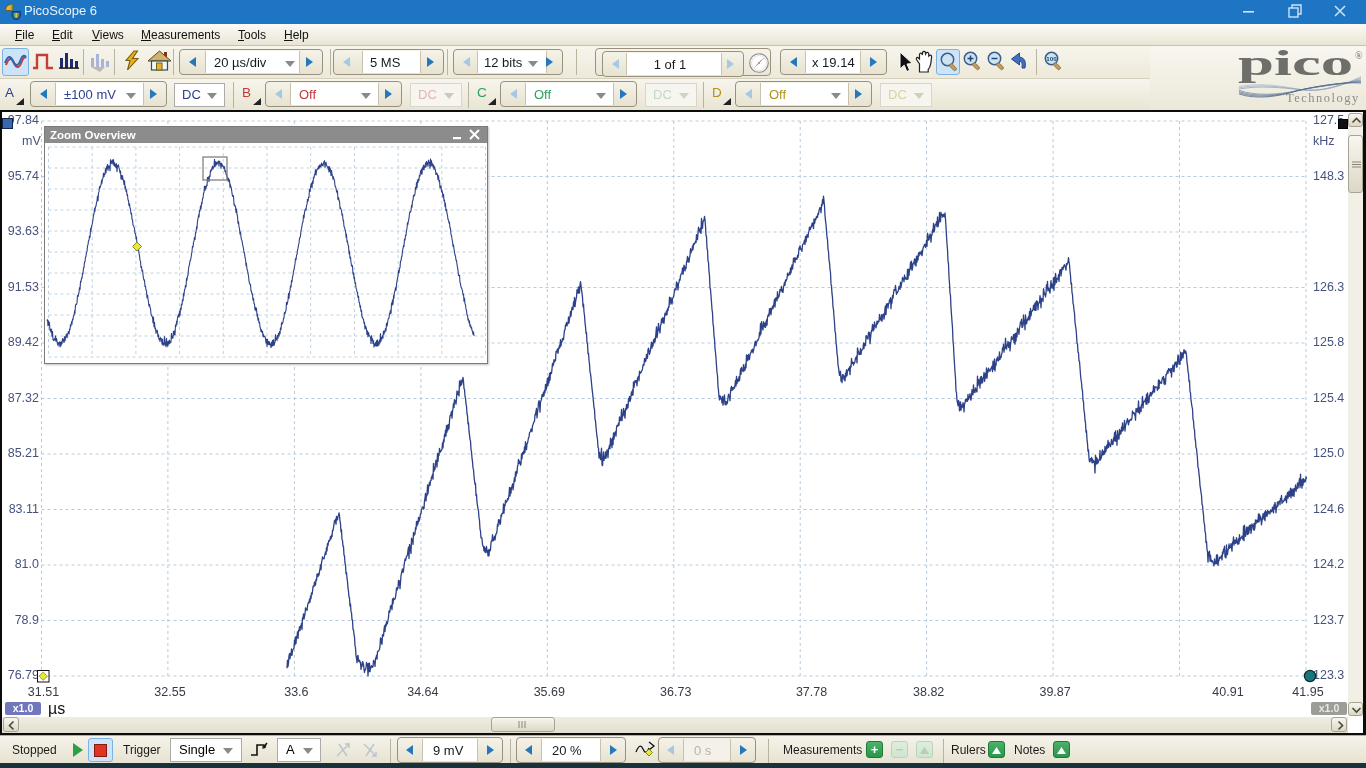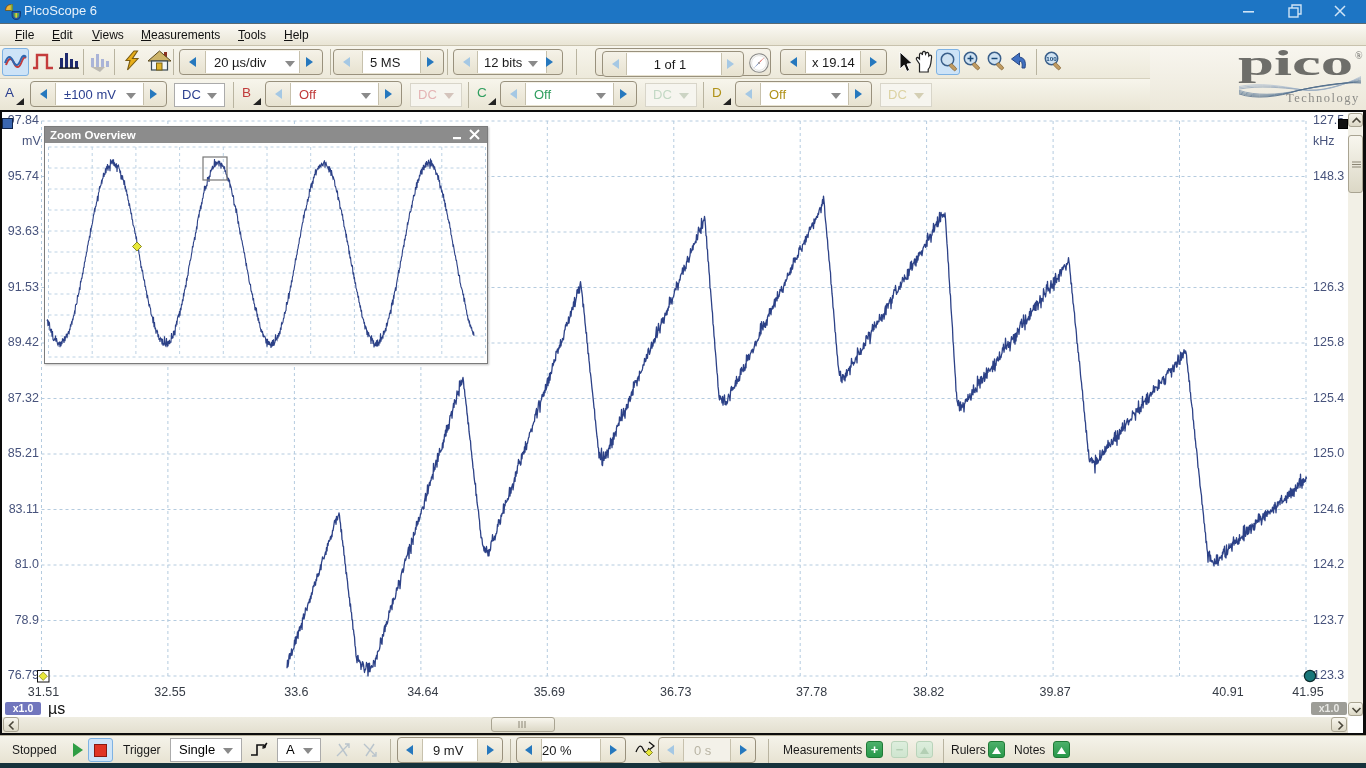--- a/index.html
+++ b/index.html
@@ -414,21 +414,21 @@
     </svg>
     <div class="sep1" style="left:390px"></div>
     <div class="grp" style="left:397px;top:1px;width:106px;height:26px">
       <div class="arrL" style="left:8px;top:7px"></div>
       <div class="fld" style="left:24px;width:56px;line-height:23px;padding-left:10px;color:#1a1a1a;background:#fff">9 mV</div>
       <div class="arrR" style="right:8px;top:7px"></div>
     </div>
     <div class="sep1" style="left:510px"></div>
     <div class="grp" style="left:516px;top:1px;width:110px;height:26px">
       <div class="arrL" style="left:8px;top:7px"></div>
-      <div class="fld" style="left:24px;width:60px;line-height:23px;color:#1a1a1a;background:#fff">20 %</div>
+      <div class="fld" style="left:24px;width:60px;line-height:23px;padding-left:10px;color:#1a1a1a;background:#fff">20 %</div>
       <div class="arrR" style="right:8px;top:7px"></div>
     </div>
     <svg class="abs" style="left:634px;top:4px" width="22" height="20" viewBox="0 0 22 20">
       <path d="M2 12 Q6 2 9 9 Q12 16 15 8" fill="none" stroke="#111" stroke-width="1.3"></path>
       <path d="M15 2 L20 6 L15 10" fill="none" stroke="#111" stroke-width="1.3"></path>
       <path d="M15 9 L18.5 12.5 L15 16 L11.5 12.5 Z" fill="#e8e83a" stroke="#6a6a14" stroke-width="0.8"></path>
     </svg>
     <div class="grp" style="left:658px;top:1px;width:98px;height:26px">
       <div class="arrL dis" style="left:8px;top:7px"></div>
       <div class="fld" style="left:24px;width:48px;line-height:23px;padding-left:10px;color:#b9b4a4;background:#f3f1e9">0 s</div>

